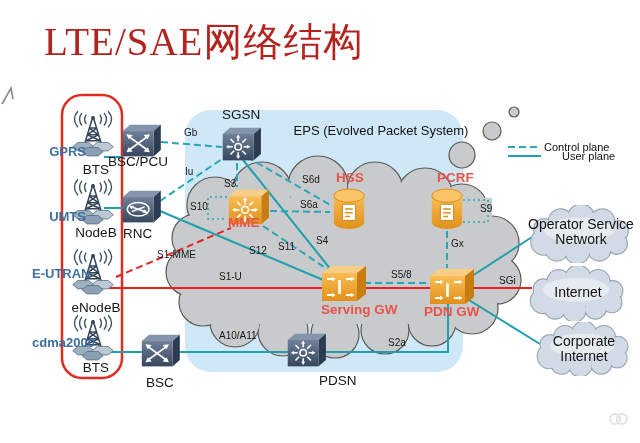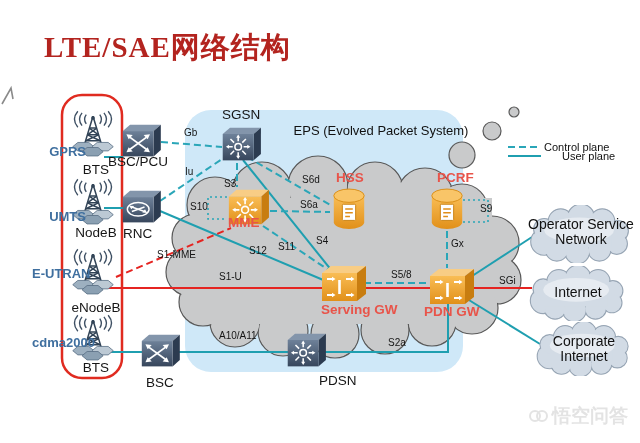--- a/index.html
+++ b/index.html
@@ -4,22 +4,22 @@
 <style>
   html,body{margin:0;padding:0;background:#fff;}
   .stage{position:relative;width:640px;height:443px;background:#fff;overflow:hidden;
          font-family:"Liberation Sans",sans-serif;}
   svg.layer{position:absolute;left:0;top:0;}
   .lbl{position:absolute;color:#161616;white-space:nowrap;font-size:10px;line-height:1.1;}
   .c{transform:translateX(-50%);}
   .node{font-size:13.5px;}
   .rednode{font-size:13.5px;color:#e8544a;font-weight:600;}
   .tech{width:54px;text-align:right;font-weight:bold;color:#3f6f9f;font-size:13px;padding-left:32px;}
-  .title{left:44px;top:32px;font-family:"Liberation Serif",serif;font-size:29px;
-         font-weight:700;color:#b3241f;letter-spacing:1px;}
+  .title{left:44px;top:21px;font-family:"Liberation Serif",serif;font-size:39px;
+         font-weight:400;color:#b3241f;letter-spacing:1px;}
   .eps{font-size:13px;color:#111;}
   .sae{font-size:23px;color:#111;}
   .legend{font-size:11px;color:#111;}
   .cloudtxt{font-size:14px;color:#111;text-align:left;}
   .watermark{position:absolute;right:12px;bottom:14px;display:flex;align-items:center;gap:4px;
              color:#c8c8c8;opacity:.5;font-weight:bold;font-size:19px;}
 </style>
 </head>
 <body>
 
@@ -337,16 +337,15 @@
   <div class="lbl cloudtxt c" style="left:581px;top:232px">Network</div>
   <div class="lbl cloudtxt c" style="left:578px;top:285px">Internet</div>
   <div class="lbl cloudtxt c" style="left:584px;top:334px">Corporate</div>
   <div class="lbl cloudtxt c" style="left:584px;top:349px">Internet</div>
 
   <div class="watermark">
     <svg width="20" height="20" viewBox="0 0 20 20">
       <circle cx="7" cy="10" r="5" fill="none" stroke="#c8c8c8" stroke-width="2"></circle>
       <circle cx="14" cy="10" r="5" fill="none" stroke="#c8c8c8" stroke-width="2"></circle>
     </svg>
-    <span>悟空问答</span>
   </div>
 
 </div>
 
 </body></html>

